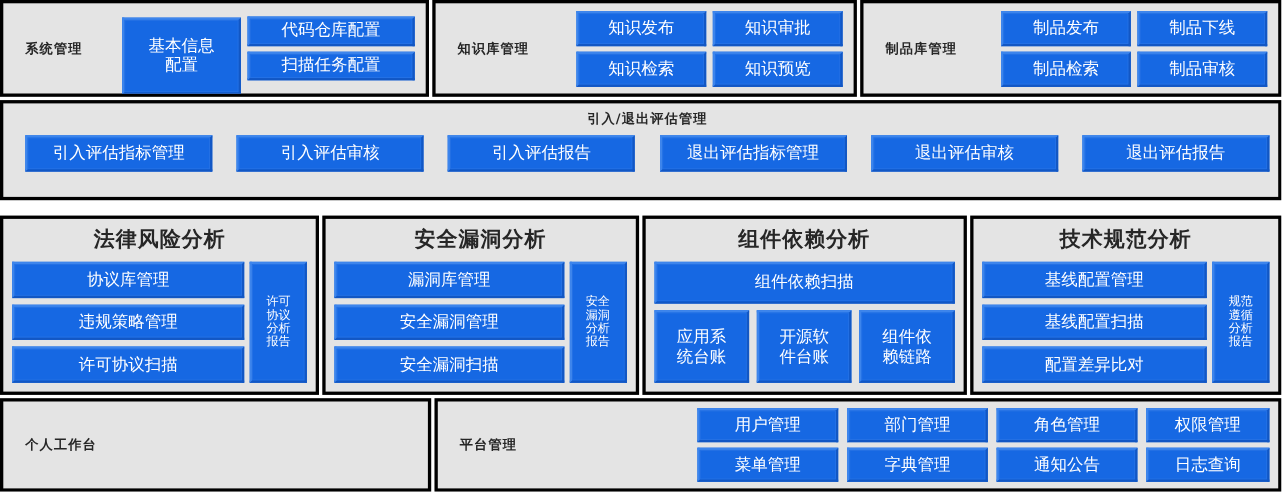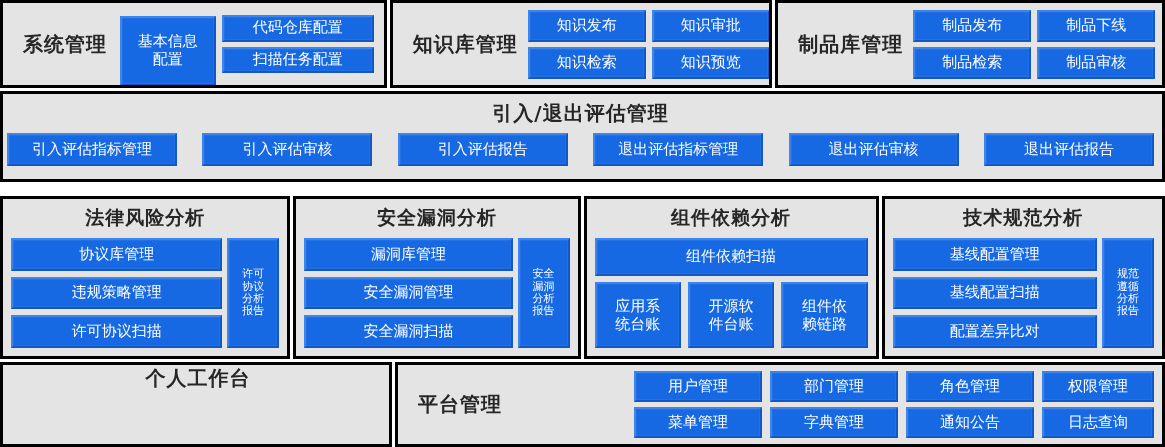--- a/index.html
+++ b/index.html
@@ -41,21 +41,21 @@
     box-sizing: border-box;
     position: relative;
     display: flex;
     align-items: center;
     overflow: hidden;
   }
   .panel + .panel { margin-left: 3px; }
 
   .panel-title {
     color: #262626;
-    font-size: 20px;
+    font-size: 12px;
     font-weight: 600;
     letter-spacing: 1px;
     white-space: nowrap;
     text-align: center;
   }
 
   
   .panel-h {
     padding: 0 6px;
   }
@@ -110,36 +110,36 @@
   .sysmgmt-btns {
     display: flex;
     flex-direction: row;
     gap: 6px;
     align-items: center;
     height: 100%;
     padding: 6px 0;
     box-sizing: border-box;
   }
   .btn-big-2line {
-    width: 96px;
+    width: 108px;
     height: 100%;
     flex-direction: column;
     margin-top: 13px;
   }
   .w-sys   { width: 152px; }
   .w-know  { width: 118px; }
   .w-prod  { width: 118px; }
 
   
   .panel-eval {
     flex-direction: column;
     align-items: stretch;
     justify-content: flex-start;
     width: 100%;
-    padding: 4px 8px 8px 4px;
+    padding: 4px 8px 8px 20px;
   }
   .panel-eval .panel-title {
     width: 100%;
     margin-top: 2px;
     margin-bottom: 6px;
   }
   .eval-btns {
     display: flex;
     flex-direction: row;
     justify-content: space-between;
@@ -206,21 +206,21 @@
     gap: 7px;
   }
   .comp-bottom .btn {
     flex: 1 1 0;
     flex-direction: column;
     line-height: 1.2;
   }
   .comp-bottom .btn span { display: block; }
 
   
-  .panel-work { width: 392px; flex-direction: column; }
+  .panel-work { width: 392px; }
   .panel-plat { flex: 1 1 auto; }
   .plat-btns {
     flex: 1 1 auto;
     display: flex;
     flex-direction: row;
     gap: 8px;
     justify-content: flex-end;
     padding-right: 2px;
   }
   .plat-btns .stack2 .btn { width: 128px; height: 31px; }

